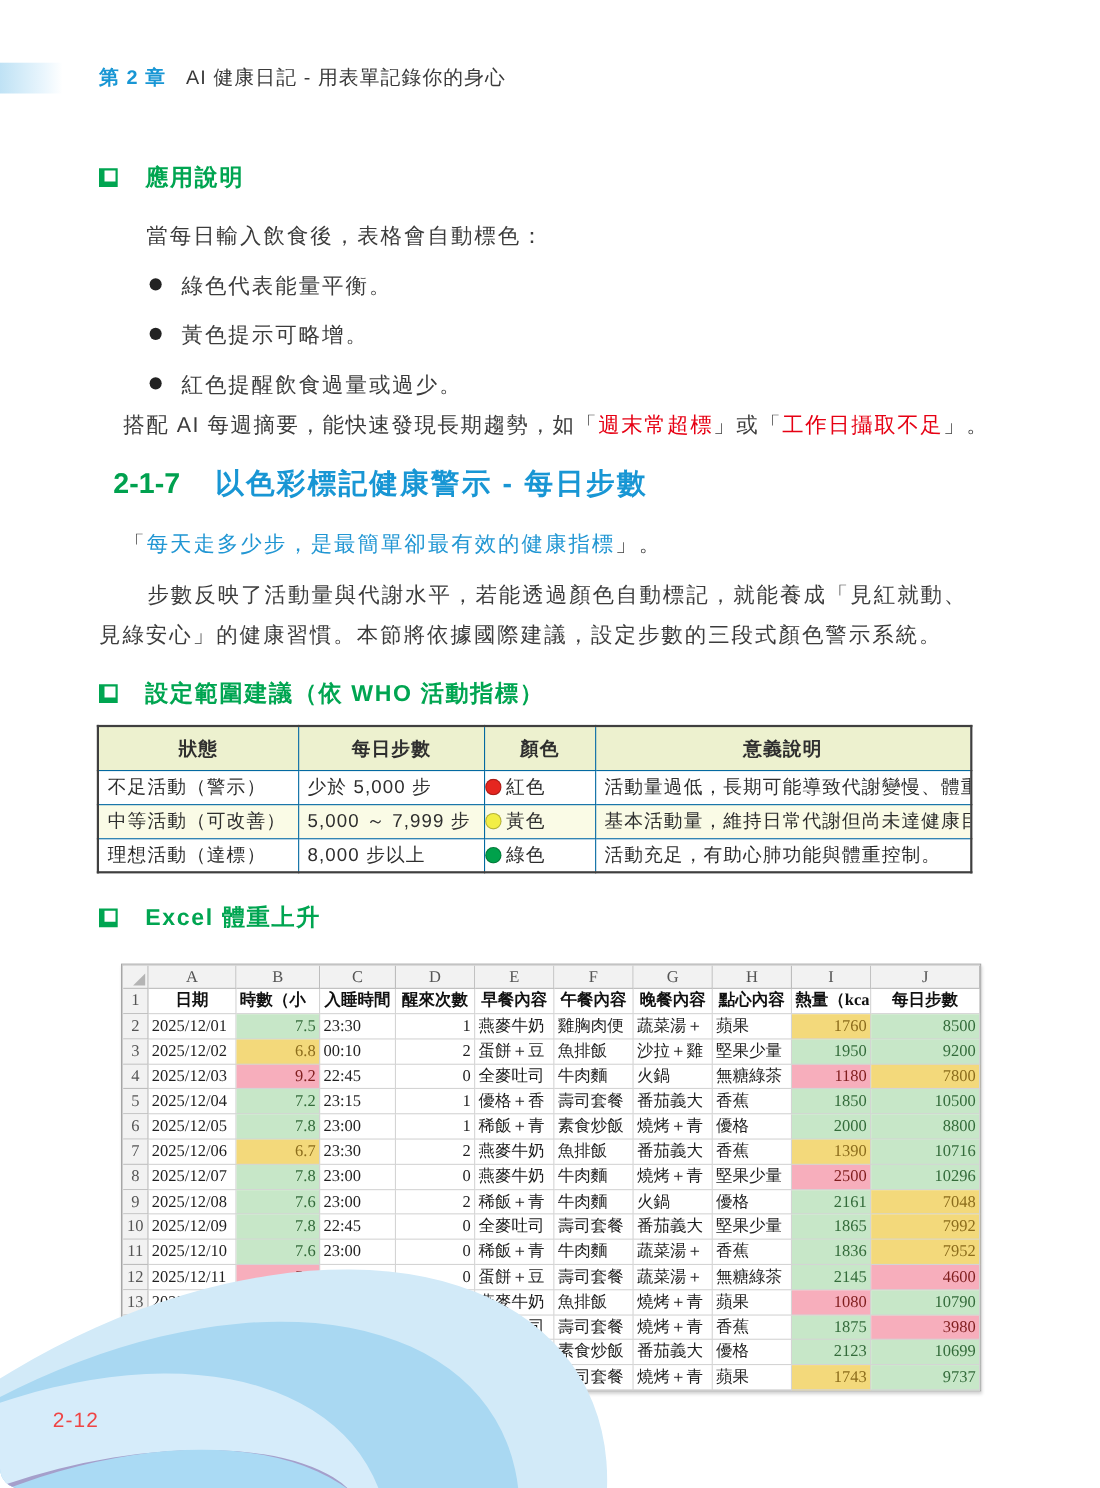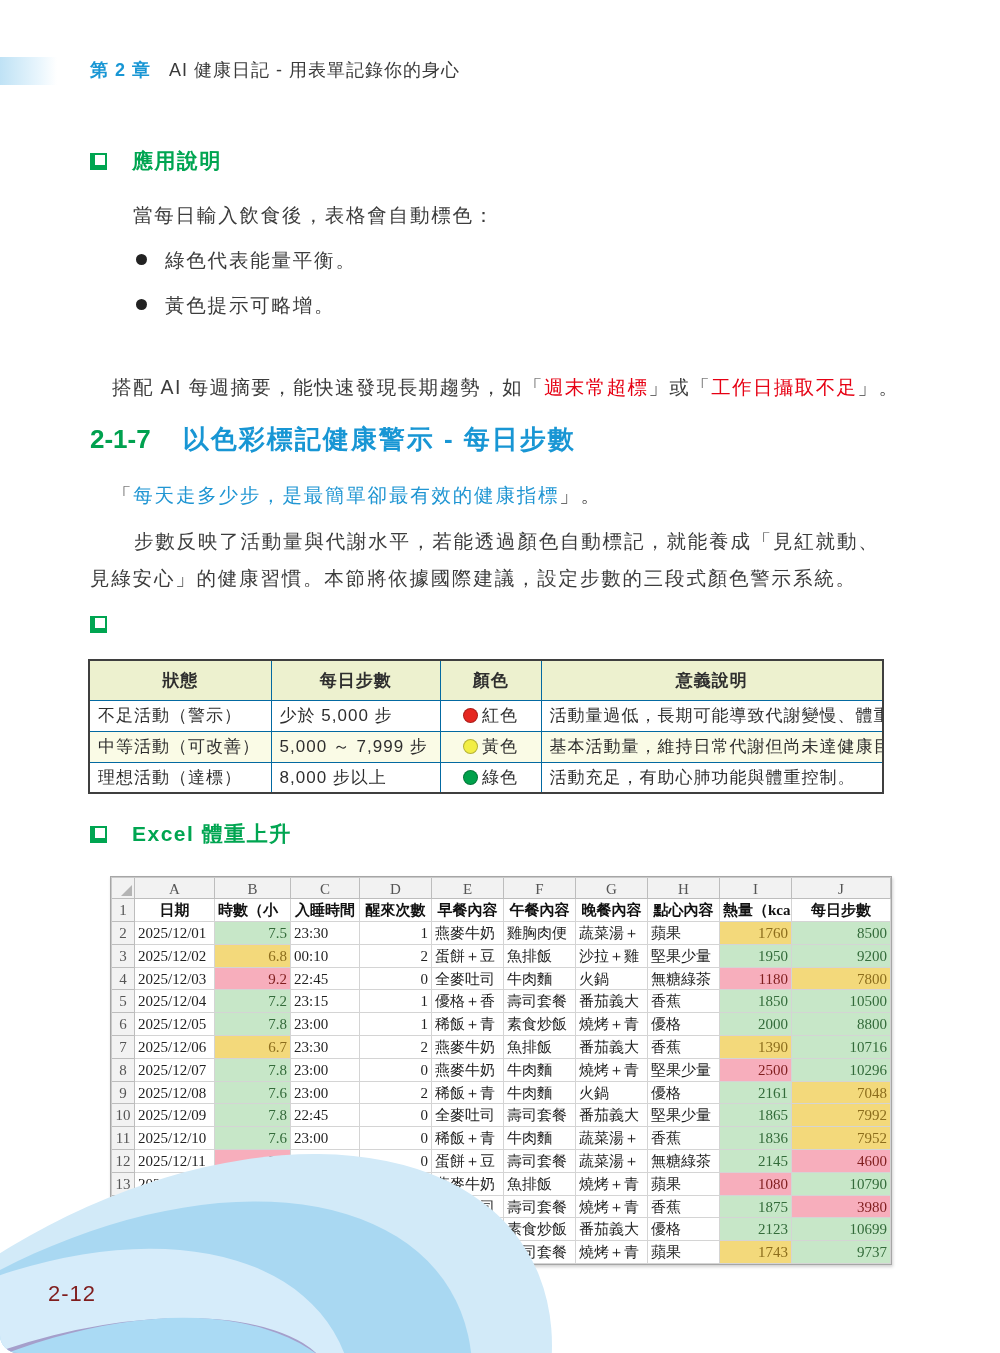--- a/index.html
+++ b/index.html
@@ -33,31 +33,31 @@
     border:2px solid #00a551; border-left-width:5px; border-bottom-width:5px; background:#fff;
   }
   .sec-head .txt{ color:#00a551; font-weight:bold; font-size:21px; letter-spacing:1.5px; }
   
   .p{ position:absolute; font-size:19.5px; letter-spacing:1.8px; line-height:36px; white-space:nowrap; }
   .bullet-dot{ display:inline-block; width:11px; height:11px; border-radius:50%; background:#222; margin-right:18px; vertical-align:2px; }
   .hl-red{ color:#e60013; }
   .hl-blue{ color:#2196d3; }
   .wrap-p{ white-space:normal; width:800px; text-indent:44px; line-height:36.5px; }
   
-  .h2717{ position:absolute; left:90px; top:422px; white-space:nowrap; font-weight:bold; font-size:26px; letter-spacing:2px; }
+  .h2717{ position:absolute; left:103px; top:422px; white-space:nowrap; font-weight:bold; font-size:26px; letter-spacing:2px; }
   .h2717 .no{ color:#00a14f; margin-right:32px; letter-spacing:0; }
   .h2717 .tt{ color:#1896d4; }
   
   .who{ position:absolute; left:88px; top:659px; width:796px; border-collapse:collapse; table-layout:fixed;
         font-size:17px; letter-spacing:1px; color:#2e2e2e; }
   .who th,.who td{ border:1px solid #0369a1; overflow:hidden; white-space:nowrap; }
   .who thead th{ background:#edf1cf; height:40px; font-weight:bold; text-align:center; }
   .who td{ height:31px; padding:0 8px; }
   .who .c-status{ width:172px; } .who .c-steps{ width:160px; } .who .c-color{ width:95px; } .who .c-desc{ width:323px; }
-  .who .dotcell{ text-align:left; padding-left:22px; }
+  .who .dotcell{ text-align:left; padding-left:0; }
   .who-dot{ display:inline-block; width:15px; height:15px; border-radius:50%; vertical-align:-2px;
             margin-right:4px; border:1px solid rgba(0,0,0,.25); }
   
   .excel{
     position:absolute; left:110px; top:876px; background:#fff;
     border:1px solid #a6a6a6; box-shadow:1px 2px 3px rgba(0,0,0,.18);
   }
   #excel-grid{
     display:grid; grid-template-rows:21px 23px repeat(15,22.8px);
     font-family:"Liberation Serif","DejaVu Serif",serif; font-size:15px; color:#1f1f1f;
@@ -70,21 +70,21 @@
   .xh.corner::after{ content:''; position:absolute; right:2px; bottom:2px;
     border-left:11px solid transparent; border-bottom:11px solid #b4b4b4; }
   .xletter{ line-height:20px; }
   .xnum{ line-height:22px; }
   .xhead{ font-weight:bold; color:#111; }
   .t-left{ text-align:left; } .t-center{ text-align:center; } .t-right{ text-align:right; }
   .fill-g{ background:#c7e7c8; color:#336b3a; }
   .fill-y{ background:#f3d97b; color:#8c6d1c; }
   .fill-p{ background:#f7aebc; color:#7f1d1d; }
   
-  .pagenum{ position:absolute; left:48px; top:1281px; font-size:22px; color:#7f1d1d; letter-spacing:1px; }
+  .pagenum{ position:absolute; left:48px; top:1281px; font-size:19px; color:#ef4444; letter-spacing:1px; }
 </style>
 </head>
 <body>
 
 <div class="page">
 
   <div class="deco-top-bar"></div>
 
   <div class="chapter">
     <span class="num">第 2 章</span><span class="title">AI 健康日記 - 用表單記錄你的身心</span>
@@ -95,37 +95,40 @@
   </div>
 
   <div class="p" style="left:133px; top:197px;">當每日輸入飲食後，表格會自動標色：</div>
 
   <div class="p" style="left:136px; top:242px;">
     <span class="bullet-dot"></span><span>綠色代表能量平衡。</span>
   </div>
   <div class="p" style="left:136px; top:287px;">
     <span class="bullet-dot"></span><span>黃色提示可略增。</span>
   </div>
+  <div class="p" style="left:136px; top:332px;">
+    <span class="bullet-dot"></span><span>紅色提醒飲食過量或過少。</span>
+  </div>
 
   <div class="p" style="left:112px; top:369px; letter-spacing:1.4px;">
     <span>搭配 AI 每週摘要，能快速發現長期趨勢，如「</span><span class="hl-red">週末常超標</span><span>」或「</span><span class="hl-red">工作日攝取不足</span><span>」。</span>
   </div>
 
   <div class="h2717">
     <span class="no">2-1-7</span><span class="tt">以色彩標記健康警示 - 每日步數</span>
   </div>
 
   <div class="p" style="left:112px; top:477px;">
     <span>「</span><span class="hl-blue">每天走多少步，是最簡單卻最有效的健康指標</span><span>」。</span>
   </div>
 
   <div class="p wrap-p" style="left:90px; top:523px;">步數反映了活動量與代謝水平，若能透過顏色自動標記，就能養成「見紅就動、見綠安心」的健康習慣。本節將依據國際建議，設定步數的三段式顏色警示系統。</div>
 
   <div class="sec-head" style="top:616px;">
-    <span class="checkbox"></span>
+    <span class="checkbox"></span><span class="txt">設定範圍建議（依 WHO 活動指標）</span>
   </div>
 
   <table class="who" style="border:2px solid #3f3f3f;">
     <thead>
       <tr>
         <th class="c-status">狀態</th>
         <th class="c-steps">每日步數</th>
         <th class="c-color">顏色</th>
         <th class="c-desc">意義說明</th>
       </tr>

